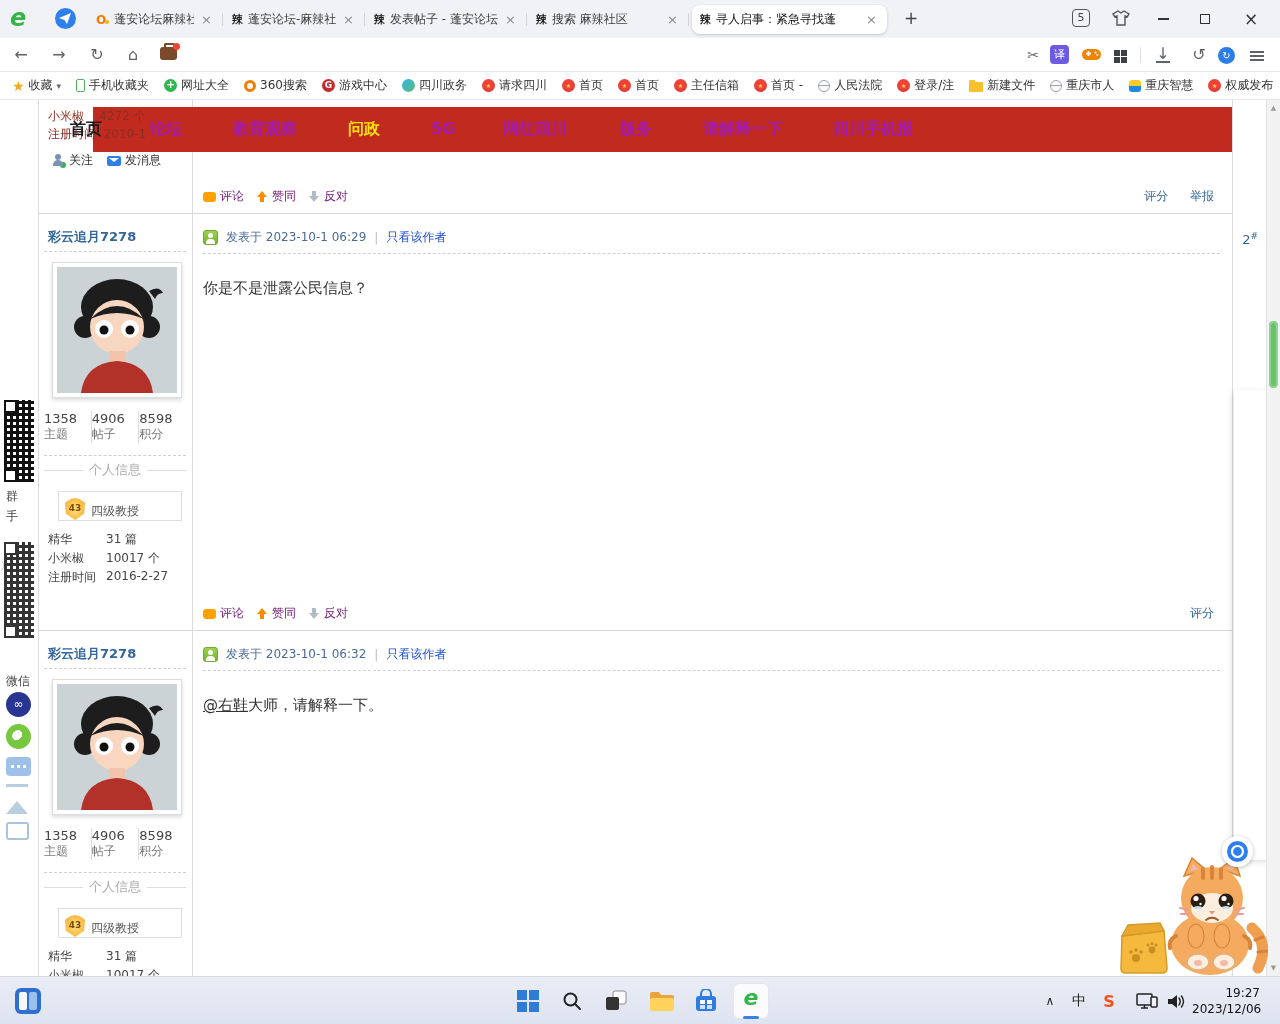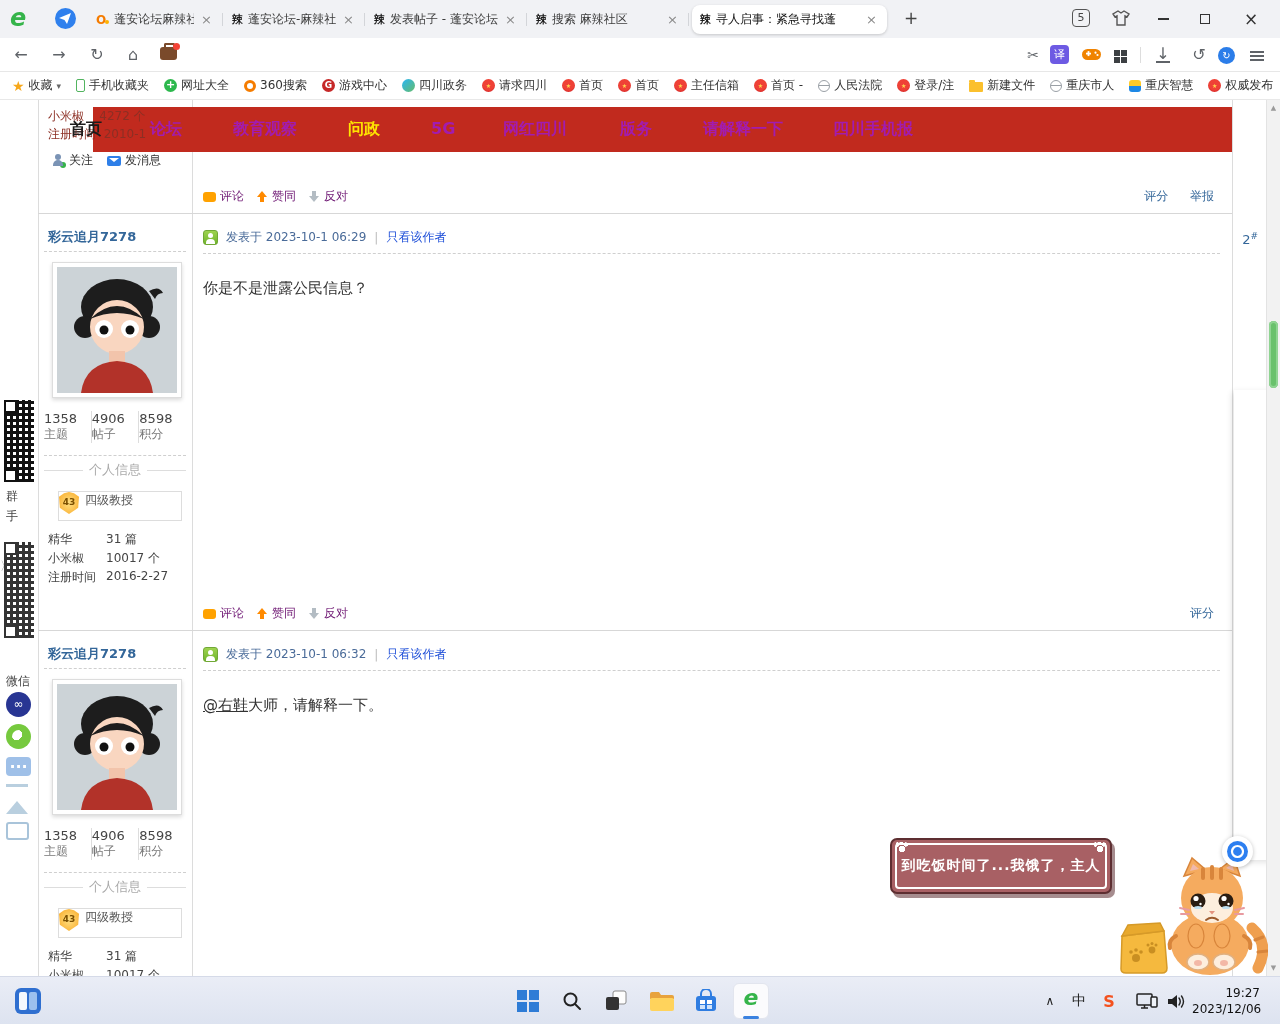--- a/index.html
+++ b/index.html
@@ -123,21 +123,21 @@
   box-shadow:0 2px 4px rgba(0,0,0,.15);padding:4px}
 .avaframe svg{display:block}
 .stats{position:absolute;left:44px;width:142px;display:flex;text-align:left;font-size:12px}
 .stats .cell{flex:1;border-right:1px solid #ddd}
 .stats .cell:last-child{border-right:none}
 .stats b{display:block;font-size:13px;color:#444;font-weight:normal}
 .stats span{color:#777}
 .infohead{position:absolute;left:44px;width:142px;display:flex;align-items:center;gap:6px;color:#aaa;font-size:13px}
 .infohead i{flex:1;height:1px;background:#ddd}
 .badgebox{position:absolute;left:58px;width:124px;height:30px;background:#fff;border:1px solid #ddd;
-  display:flex;align-items:flex-start;gap:6px;font-size:12px;color:#555}
+  display:flex;align-items:flex-end;gap:6px;padding-left:6px;font-size:12px;color:#555}
 .shield{width:20px;height:22px;background:radial-gradient(#ffe082,#f9a825);
   clip-path:polygon(50% 100%,4% 72%,0 22%,25% 6%,50% 0,75% 6%,100% 22%,96% 72%);
   font-size:9px;font-weight:bold;color:#7a4f01;text-align:center;line-height:20px}
 .inforow{position:absolute;left:48px;font-size:12px;color:#444;white-space:nowrap}
 .inforow b{font-weight:normal;position:absolute;left:58px}
 
 .expander{position:absolute;left:0px;font-size:12px;color:#999}
 
 
 .sidecard{position:absolute;left:1234px;width:46px;background:#fff;box-shadow:-2px 2px 6px rgba(0,0,0,.12)}
@@ -546,23 +546,20 @@
   <span class="bubbleic" style="top:657px"></span>
   <span class="topic" style="top:690px"></span>
   <span class="listic" style="top:722px"></span>
 
   <div id="sbar">
     <span class="arr" style="top:4px">▲</span>
     <span class="arr" style="bottom:4px">▼</span>
     <span id="sthumb"></span>
   </div>
 
-  <div class="bubble">
-    <span class="txt">到吃饭时间了...我饿了，主人</span>
-  </div>
   <span class="paw" style="left:896px;top:742px"></span>
   <span class="paw" style="left:1094px;top:742px"></span>
 
   <div class="petwrap" style="left:1114px;top:820px">
     <svg width="58" height="56" viewBox="0 0 58 56">
       <path d="M8 16 L50 11 L53 48 q0 5 -5 5 L12 53 q-5 0 -5 -4 Z" fill="#f5b93e" stroke="#d69a28" stroke-width="1.5"></path>
       <path d="M8 16 L14 5 L46 3 L50 11 Z" fill="#e8a92e" stroke="#d69a28" stroke-width="1.5"></path>
       <g fill="#c98f22">
         <circle cx="22" cy="38" r="4"></circle>
           <circle cx="17" cy="32" r="1.8"></circle>

